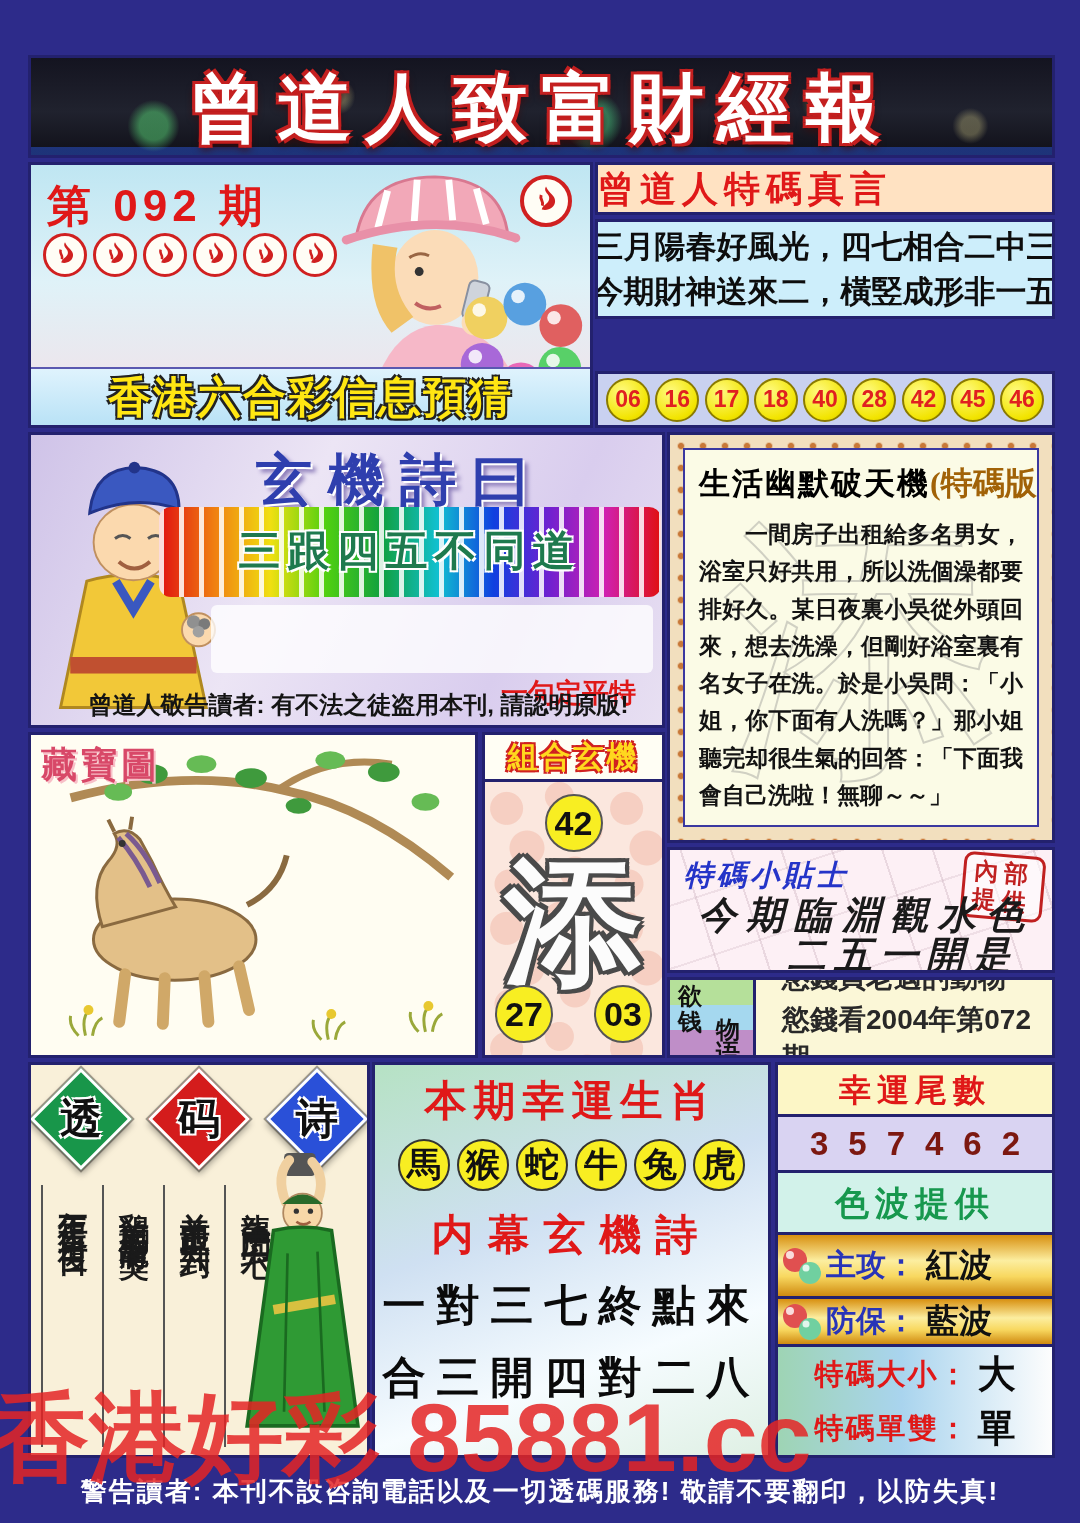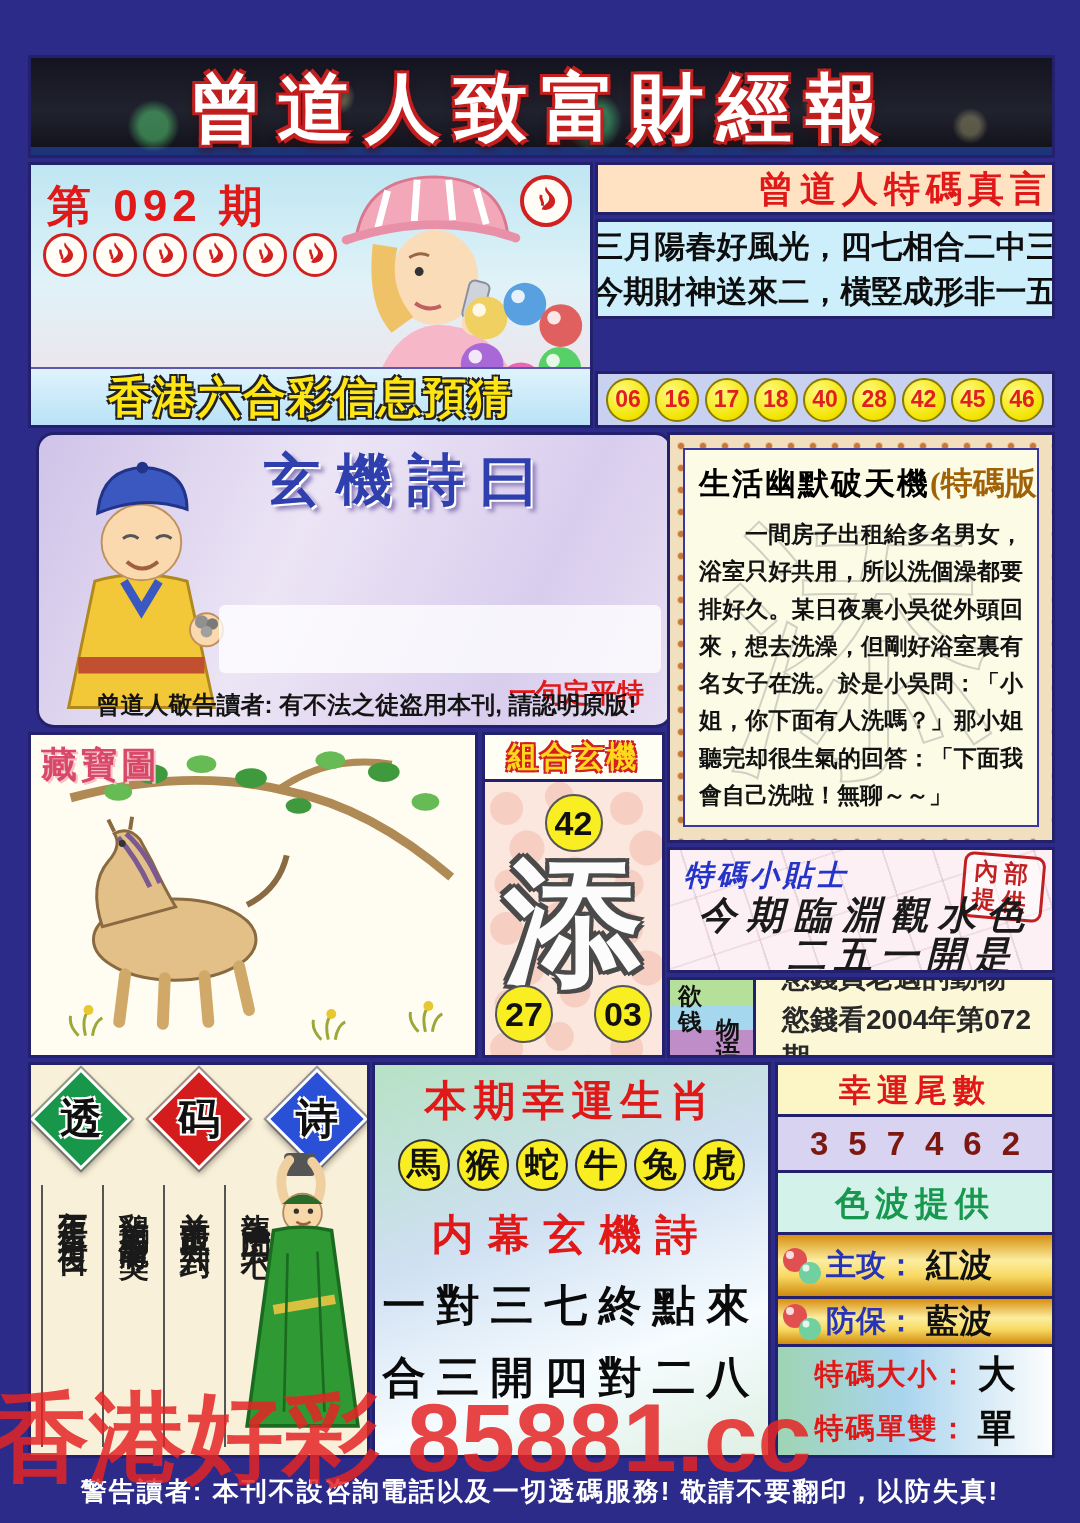--- a/index.html
+++ b/index.html
@@ -36,35 +36,35 @@
   #flame-badge svg{width:30px;height:34px;}
   #woman{position:absolute;right:42px;top:2px;width:232px;height:212px;}
   #ball-cluster{position:absolute;right:6px;top:112px;width:128px;height:136px;z-index:1;}
   #photo-banner{position:absolute;left:0;right:0;bottom:0;height:58px;z-index:3;
     background:linear-gradient(180deg,#dff3fd,#b9e2f6);border-top:2px solid #5a58b0;
     text-align:center;line-height:56px;font-size:43px;font-weight:bold;color:#ffe612;letter-spacing:2px;
     text-shadow:-2px -2px 0 #222,2px -2px 0 #222,-2px 2px 0 #222,2px 2px 0 #222;}
 
   
   #truth{left:595px;top:162px;width:460px;height:53px;background:#ffe2c2;
-    text-align:right;line-height:48px;font-size:36px;font-weight:bold;color:#e01818;letter-spacing:6px;}
+    text-align:left;line-height:48px;font-size:36px;font-weight:bold;color:#e01818;letter-spacing:6px;}
   #truth-lines{left:595px;top:219px;width:460px;height:100px;background:#cdeefb;
     display:flex;flex-direction:column;justify-content:space-around;align-items:center;padding:2px 0;}
   #truth-lines .t-line{font-size:31px;font-weight:bold;color:#0d0d0d;white-space:nowrap;}
   #nums-hdr{left:595px;top:323px;width:460px;height:44px;background:#8fd6a4;
     text-align:center;line-height:40px;font-size:33px;font-weight:bold;color:#0a0a0a;letter-spacing:8px;}
   #balls-row{left:595px;top:371px;width:460px;height:57px;background:#c9d1f0;
     display:flex;align-items:center;justify-content:space-between;padding:0 8px;}
   .ball-num{width:44px;height:44px;border-radius:50%;border:2px solid #8a7a00;
     background:radial-gradient(circle at 35% 30%,#fffa80,#f2e400 70%,#d8c800);
     color:#e02020;font-size:23px;font-weight:bold;display:flex;align-items:center;justify-content:center;}
 
   
-  #poem{left:36px;top:432px;width:637px;height:296px;
-    background:linear-gradient(115deg,#cfc3e8 0%,#ece5f5 40%,#d9cdee 75%,#e8e0f2 100%);border-radius:18px;}
+  #poem{left:28px;top:432px;width:637px;height:296px;
+    background:linear-gradient(115deg,#cfc3e8 0%,#ece5f5 40%,#d9cdee 75%,#e8e0f2 100%);}
   #poem-title{position:absolute;left:225px;top:8px;font-size:56px;font-weight:bold;color:#2f3fae;letter-spacing:16px;
     text-shadow:2px 2px 0 #fff,5px 5px 4px #8a7ab8;}
   #rainbow{position:absolute;left:128px;top:72px;width:502px;height:90px;border-radius:12px;
     background:
       repeating-linear-gradient(90deg, rgba(255,255,255,.85) 0 5px, transparent 5px 20px),
       linear-gradient(90deg,#e01010,#f08010,#f0e010,#50d010,#10a040,#10c0d0,#1040e0,#7020d0,#d020b0,#e01010);}
   #rainbow .poem-text{width:100%;text-align:center;line-height:88px;font-size:42px;font-weight:bold;color:#1e7a4e;letter-spacing:7px;
     text-shadow:-2px -2px 0 #fff,2px -2px 0 #fff,-2px 2px 0 #fff,2px 2px 0 #fff;}
   #poem-box{position:absolute;left:180px;top:170px;width:442px;height:68px;background:rgba(255,255,255,.78);border-radius:6px;}
   #poem-note{position:absolute;right:26px;top:240px;font-size:27px;font-weight:bold;color:#e01818;}
@@ -300,20 +300,23 @@
       <path d="M58 62 Q62 16 105 15 Q150 17 150 58 Q105 42 58 62 Z" fill="#3a58c0" stroke="#22348a" stroke-width="3"></path>
       <circle cx="104" cy="15" r="6" fill="#22348a"></circle>
       <path d="M84 88 q8 -6 16 0 M118 88 q8 -6 16 0" stroke="#555" stroke-width="3" fill="none"></path>
       <path d="M88 112 q16 14 32 0" stroke="#a06040" stroke-width="4" fill="none"></path>
       <circle cx="170" cy="182" r="17" fill="#fbd9ae" stroke="#c09060" stroke-width="2"></circle>
       <circle cx="165" cy="174" r="7" fill="#909090"></circle>
         <circle cx="176" cy="176" r="6" fill="#7a7a7a"></circle>
         <circle cx="170" cy="184" r="6" fill="#a0a0a0"></circle>
     </svg>
     <div id="poem-title">玄機詩曰</div>
+    <div id="rainbow">
+      <div class="poem-text">三跟四五不同道</div>
+    </div>
     <div id="poem-box"></div>
     <div id="poem-note">一句定平特</div>
     <div id="poem-notice">曾道人敬告讀者: 有不法之徒盗用本刊, 請認明原版!</div>
   </div>
 
   <div id="joke" class="panel">
     <div id="joke-inner">
       <div id="joke-ghost">添</div>
       <div id="joke-title-row">
         <span id="joke-title">生活幽默破天機</span><span id="joke-suffix">(特碼版)</span>

